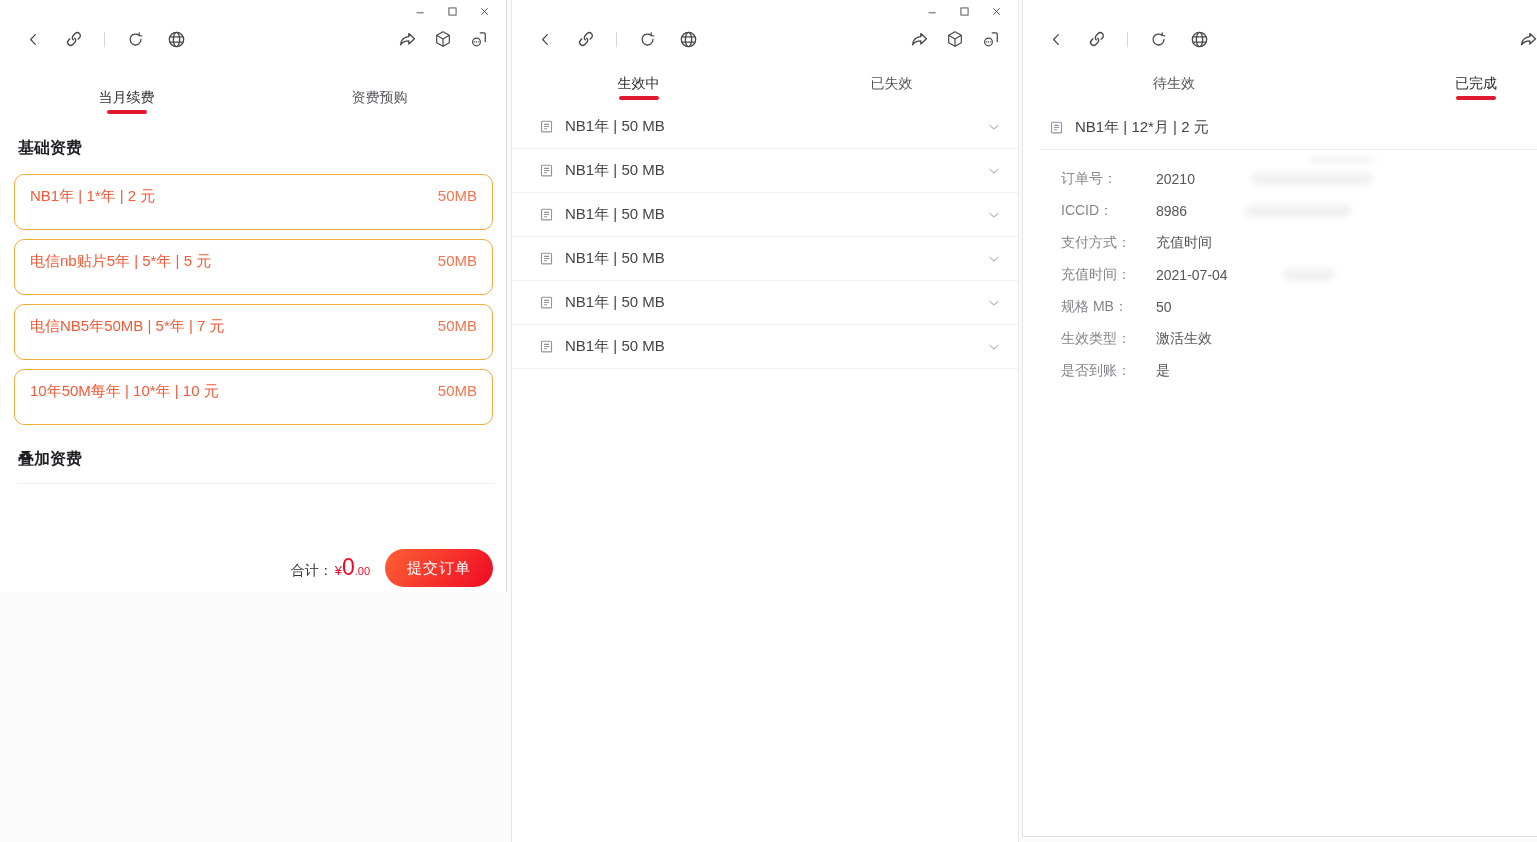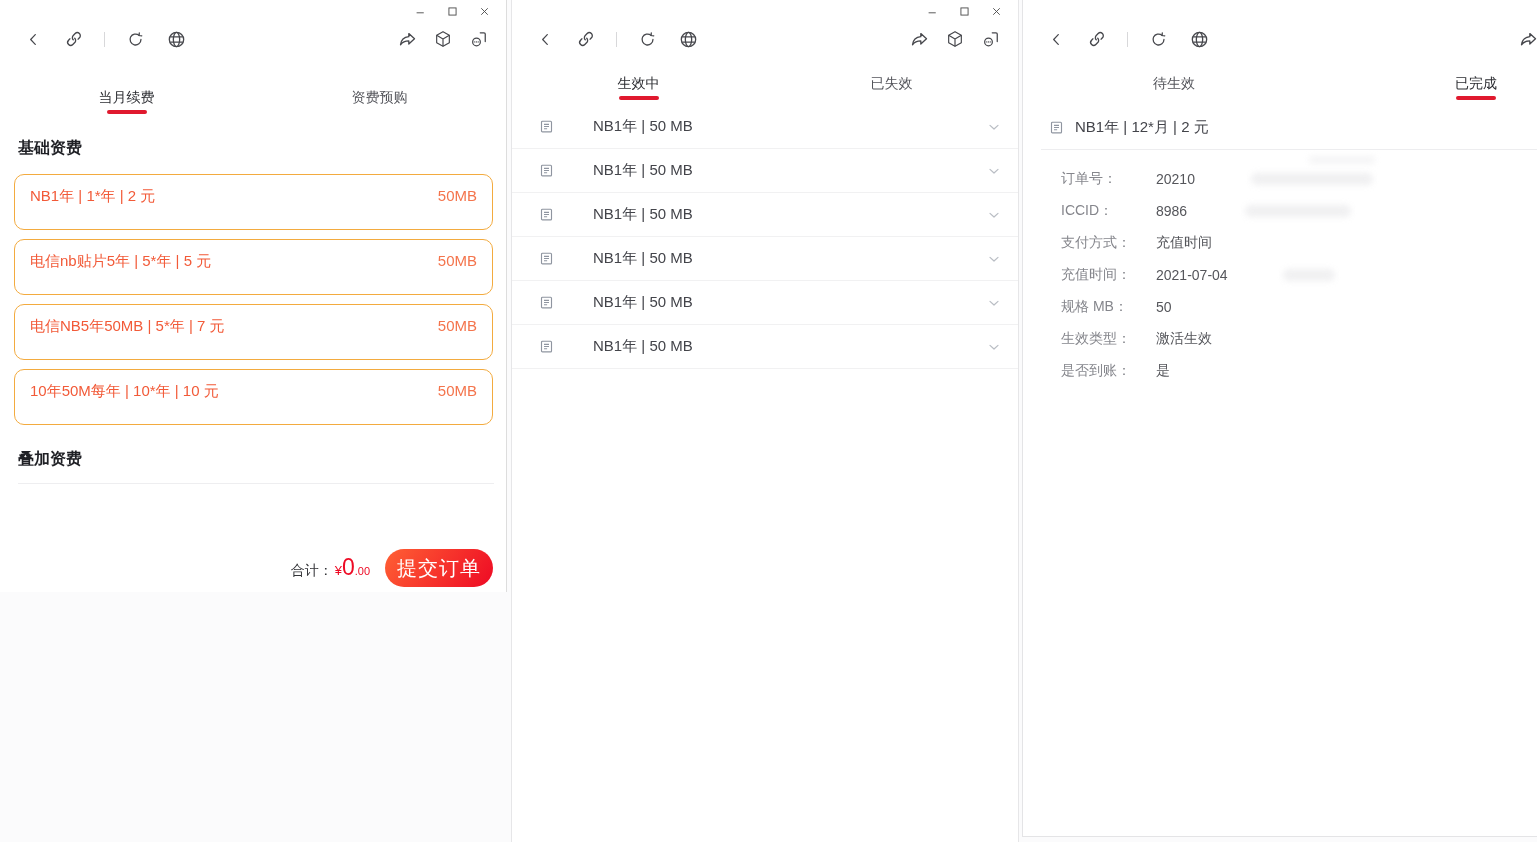--- a/index.html
+++ b/index.html
@@ -51,29 +51,29 @@
   .addon-divider { margin:13px 12px 0 18px; height:1px; background:#eeeef0; }
   .w1-footer { position:absolute; left:0; right:0; bottom:5px; display:flex; justify-content:flex-end; align-items:center; padding-right:13px; }
   .total { display:flex; align-items:baseline; margin-right:15px; }
   .t-label { font-size:14px; color:#333438; }
   .t-cur { font-size:13px; color:#ee0a24; margin-left:2px; }
   .t-int { font-size:23px; color:#ee0a24; line-height:23px; }
   .t-dec { font-size:11px; color:#ee0a24; }
   .submit-btn {
     width:108px; height:38px; border:none; border-radius:19px;
     background:linear-gradient(125deg,#ff6034,#ee0a24);
-    color:#fff; font-size:20px; letter-spacing:1px; cursor:pointer;
+    color:#fff; font-size:15px; letter-spacing:1px; cursor:pointer;
     font-family:inherit;
   }
 
   
   .item-list { margin-top:5px; }
   .list-row {
     height:44px; display:flex; align-items:center;
-    padding:0 16px 0 27px; border-bottom:1px solid #f1f1f2; cursor:pointer;gap:28px;
+    padding:0 16px 0 27px; border-bottom:1px solid #f1f1f2; cursor:pointer;
   }
   .doc-icon { display:flex; margin-right:11px; color:#8f95a0; }
   .row-label { font-size:15px; color:#43444a; }
   .chev { margin-left:auto; color:#b9bdc4; display:flex; }
 
   
   .order-header {
     height:44px; margin-top:5px; display:flex; align-items:center;
     padding:0 16px 0 26px; cursor:pointer;
   }

